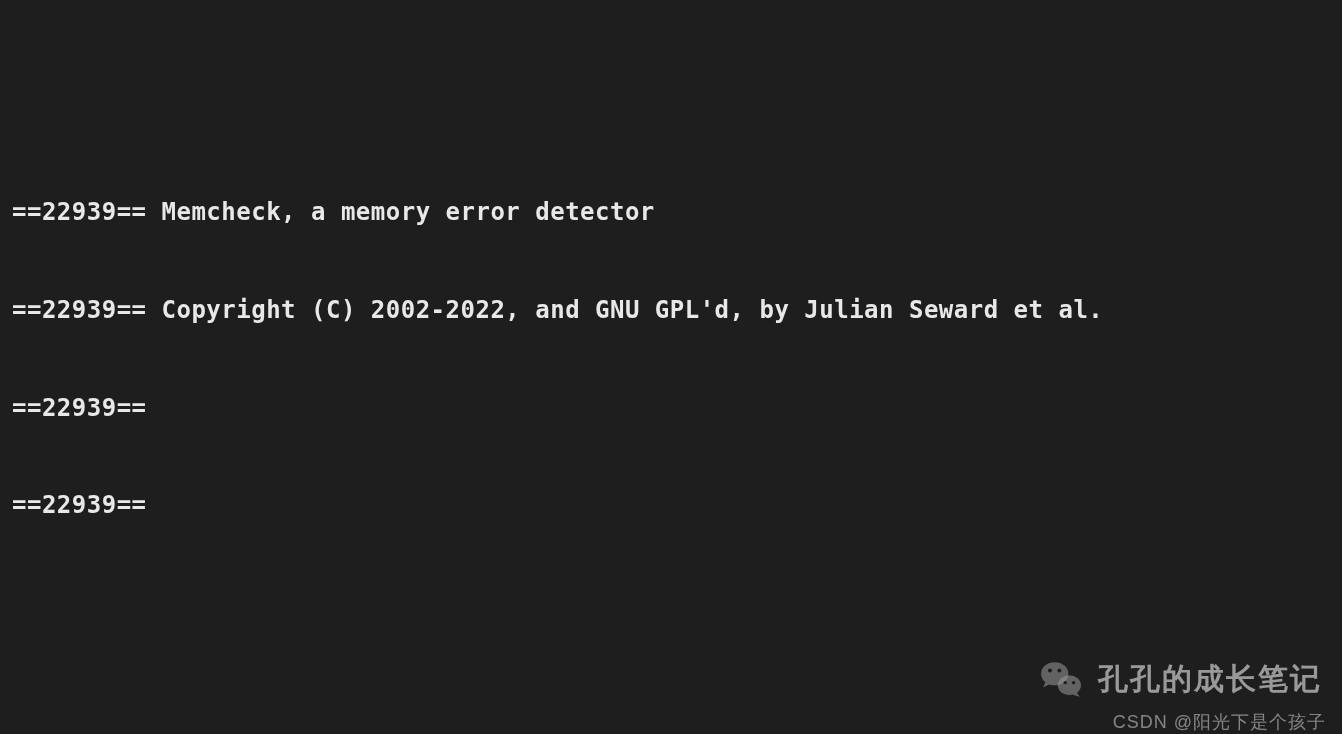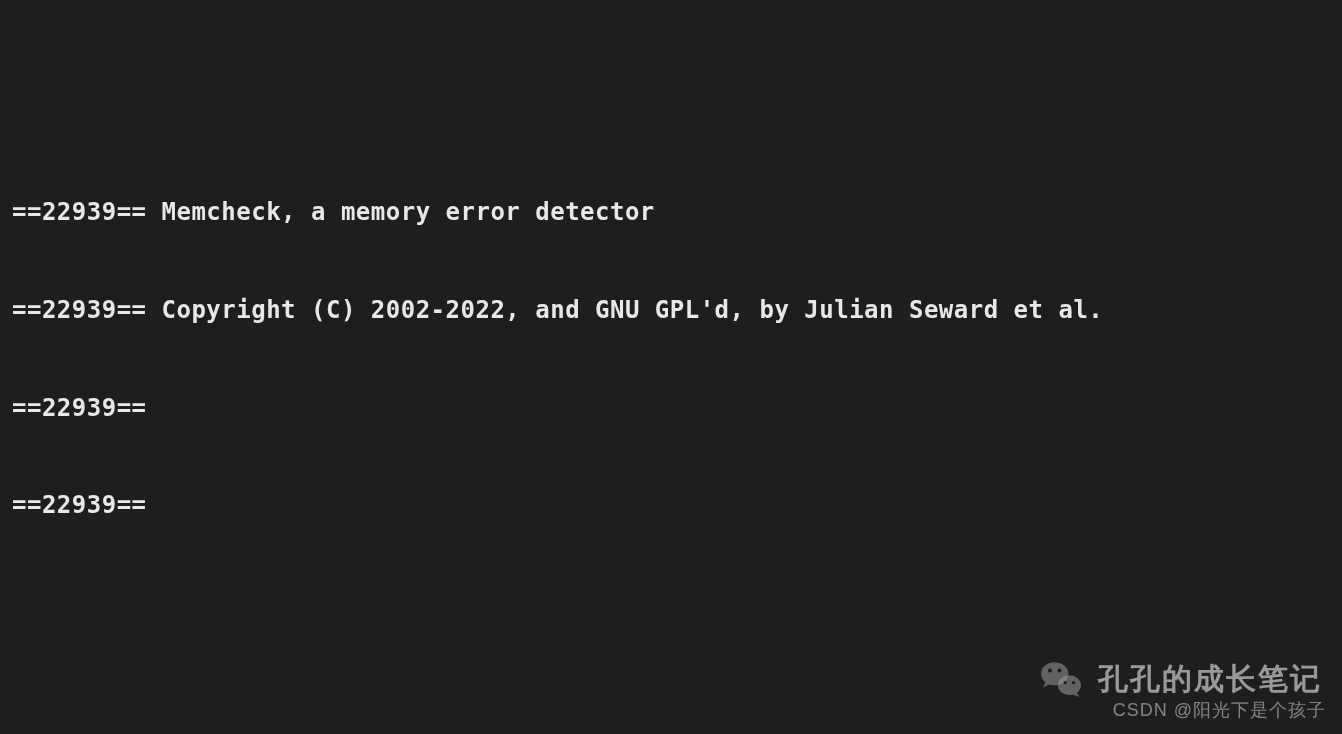--- a/index.html
+++ b/index.html
@@ -35,21 +35,21 @@
       letter-spacing: 2px;
       white-space: nowrap;
     }
     .wechat-ico {
       width: 42px; height: 42px;
       opacity: 0.55;
     }
     .wm-csdn {
       position: absolute;
       right: 16px;
-      bottom: 12px;
+      bottom: 0;
       font-family: -apple-system, "PingFang SC", "Microsoft YaHei", sans-serif;
       font-weight: 400;
       color: rgba(225,225,225,0.52);
       font-size: 18px;
       letter-spacing: 1px;
       white-space: nowrap;
     }
   </style>
 </head>
 <body>

